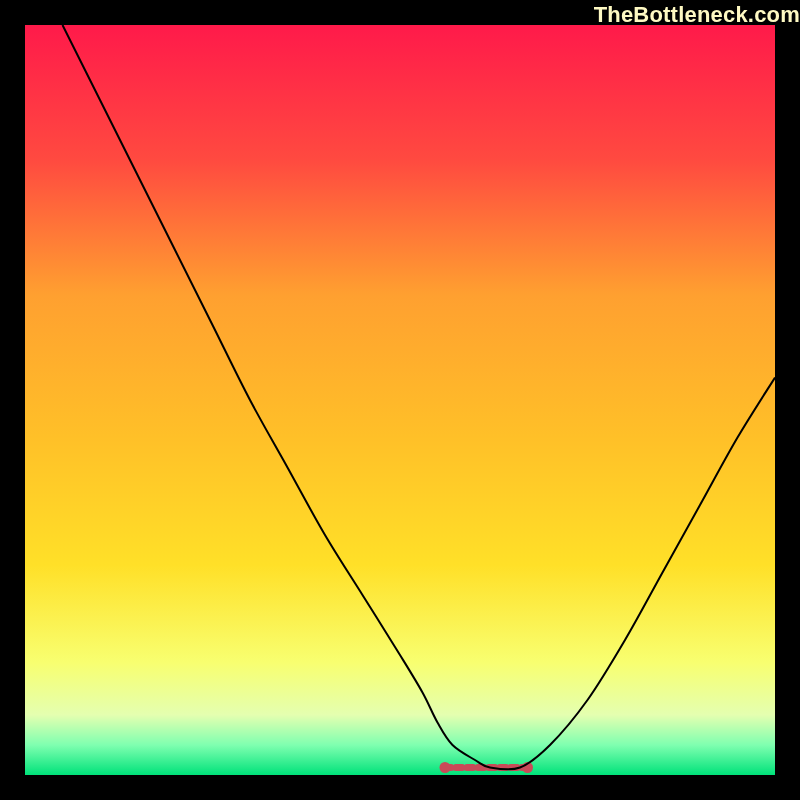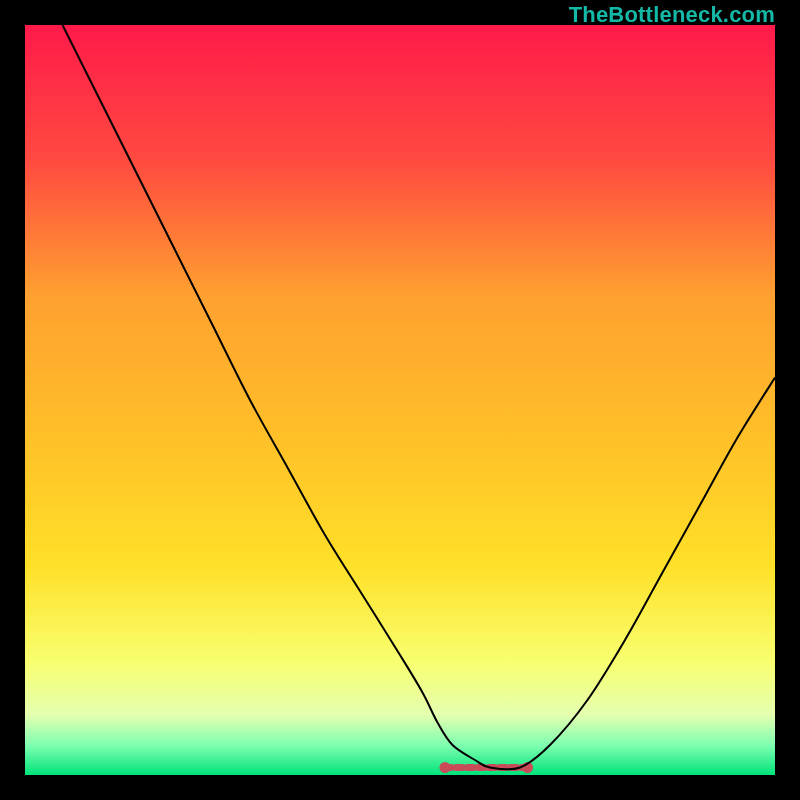--- a/index.html
+++ b/index.html
@@ -13,24 +13,24 @@
   }
   .outer {
     width: 800px;
     height: 800px;
     position: relative;
     background: #000000;
   }
   .watermark {
     position: absolute;
     top: 2px;
-    right: 25px;
+    right: 0;
     font-size: 22px;
     font-weight: 600;
-    color: #14b8a6;
+    color: #fef9c3;
     letter-spacing: 0.2px;
     z-index: 50;
     user-select: none;
   }
   .plot-wrap {
     position: absolute;
     left: 25px;
     top: 25px;
     width: 750px;
     height: 750px;

